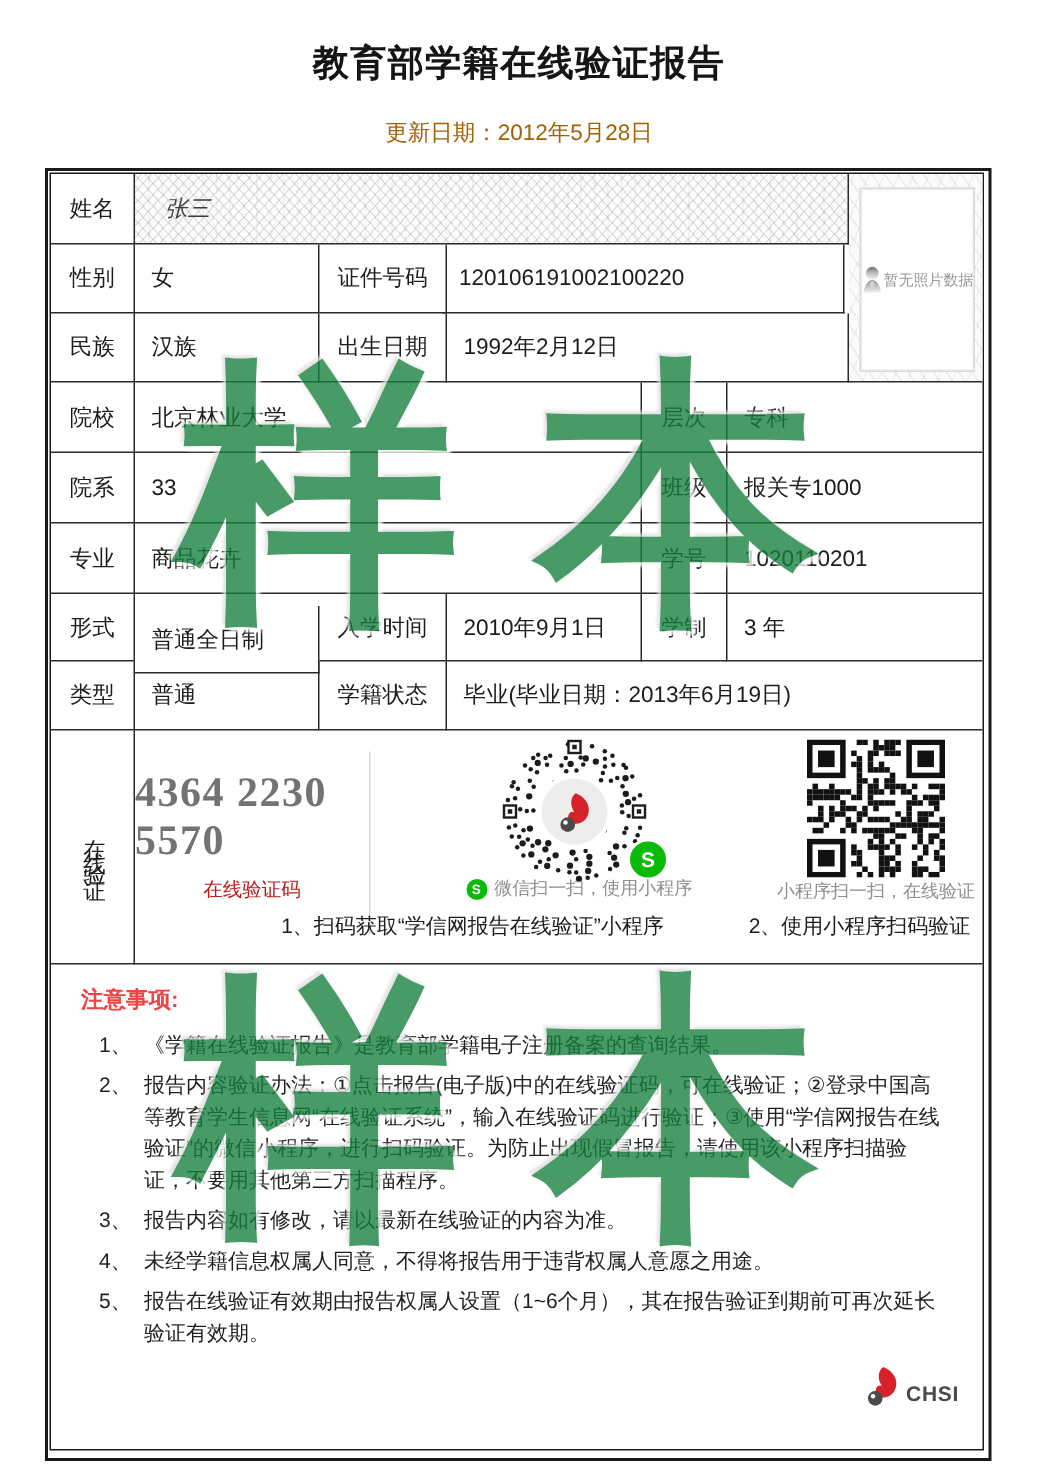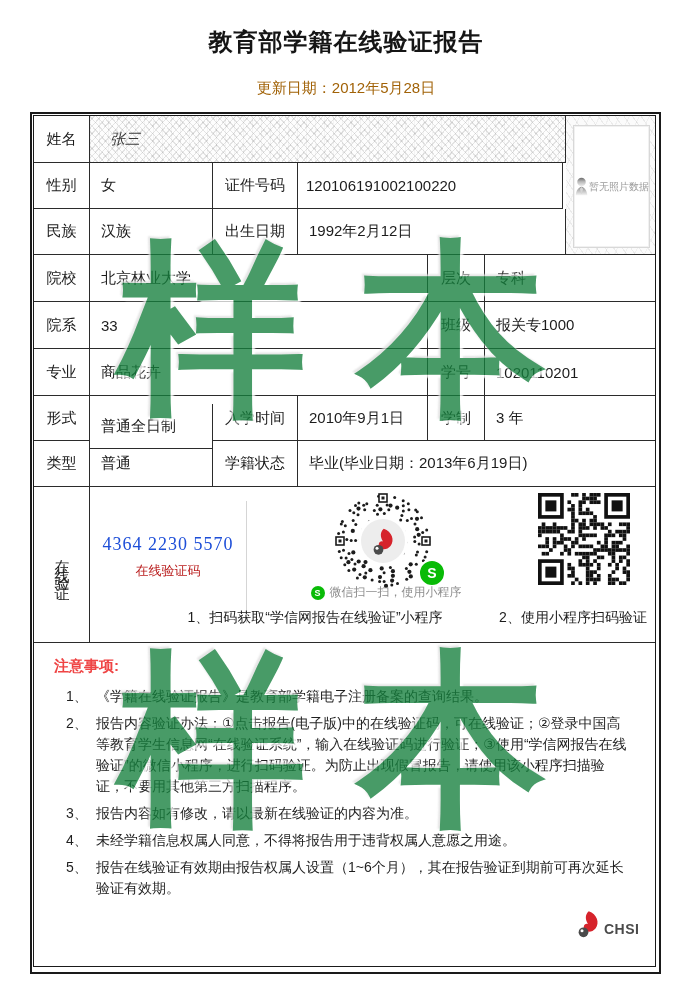--- a/index.html
+++ b/index.html
@@ -36,21 +36,21 @@
   .photo-card{position:absolute;left:7px;top:9px;width:75px;height:121px;background:#fff;
     border:1px solid #d8d8d8;box-shadow:inset 0 0 0 1px #f1f1f1;
     display:flex;flex-direction:row;align-items:center;justify-content:center;}
   .photo-placeholder{font-size:10px;color:#9a9a9a;white-space:nowrap;}
 
   .v-label-cell span{writing-mode:vertical-rl;letter-spacing:9px;font-size:15px;color:#1c1c1c;}
   .v-content{position:absolute;left:56px;top:371px;width:565px;height:156px;box-sizing:border-box;
     border-bottom:1px solid #2b2b2b;}
   .code-block{position:absolute;left:0;top:0;width:156px;height:140px;
     display:flex;flex-direction:column;align-items:center;justify-content:center;}
-  .code-num{font-family:"Liberation Serif","DejaVu Serif",serif;font-weight:normal;font-size:18px;letter-spacing:1px;color:#1d4ed8;}
+  .code-num{font-family:"Liberation Serif","DejaVu Serif",serif;font-weight:bold;font-size:28px;letter-spacing:1px;color:#737373;}
   .code-label{font-size:13px;color:#b91c1c;margin-top:7px;}
   .v-divider{position:absolute;left:156px;top:14px;width:1px;height:122px;background:#d5d5d5;}
 
   .circle-code{position:absolute;left:243px;top:4px;width:100px;height:100px;}
   .cc-center{position:absolute;left:271px;top:32px;width:44px;height:44px;border-radius:50%;
     background:#ededed;display:flex;align-items:center;justify-content:center;box-shadow:0 0 0 3px #fff;}
   .wx-badge{position:absolute;left:328px;top:72px;width:24px;height:24px;border-radius:50%;
     background:#09bb07;border:2px solid #fff;color:#fff;font-size:14px;font-weight:bold;
     display:flex;align-items:center;justify-content:center;box-sizing:content-box;}
   .wx-caption{position:absolute;left:196px;top:97px;width:200px;display:flex;align-items:center;
@@ -504,20 +504,21 @@
           <rect x="0" y="0" width="25.76" height="25.76" fill="#111"></rect>
           <rect x="3.68" y="3.68" width="18.400000000000002" height="18.400000000000002" fill="#fff"></rect>
           <rect x="7.36" y="7.36" width="11.040000000000001" height="11.040000000000001" fill="#111"></rect>
           <rect x="66.24000000000001" y="0" width="25.76" height="25.76" fill="#111"></rect>
           <rect x="69.92" y="3.68" width="18.400000000000002" height="18.400000000000002" fill="#fff"></rect>
           <rect x="73.60000000000001" y="7.36" width="11.040000000000001" height="11.040000000000001" fill="#111"></rect>
           <rect x="0" y="66.24000000000001" width="25.76" height="25.76" fill="#111"></rect>
           <rect x="3.68" y="69.92" width="18.400000000000002" height="18.400000000000002" fill="#fff"></rect>
           <rect x="7.36" y="73.60000000000001" width="11.040000000000001" height="11.040000000000001" fill="#111"></rect>
         </svg>
+    <div class="qr-caption">小程序扫一扫，在线验证</div>
     <div class="step2">2、使用小程序扫码验证</div>
   </div>
 
   <div class="notes">
     <div class="notes-title">注意事项:</div>
     <div class="note-item">
       <span class="note-num">1、</span>
       <span class="note-text">《学籍在线验证报告》是教育部学籍电子注册备案的查询结果。</span>
     </div>
     <div class="note-item">

